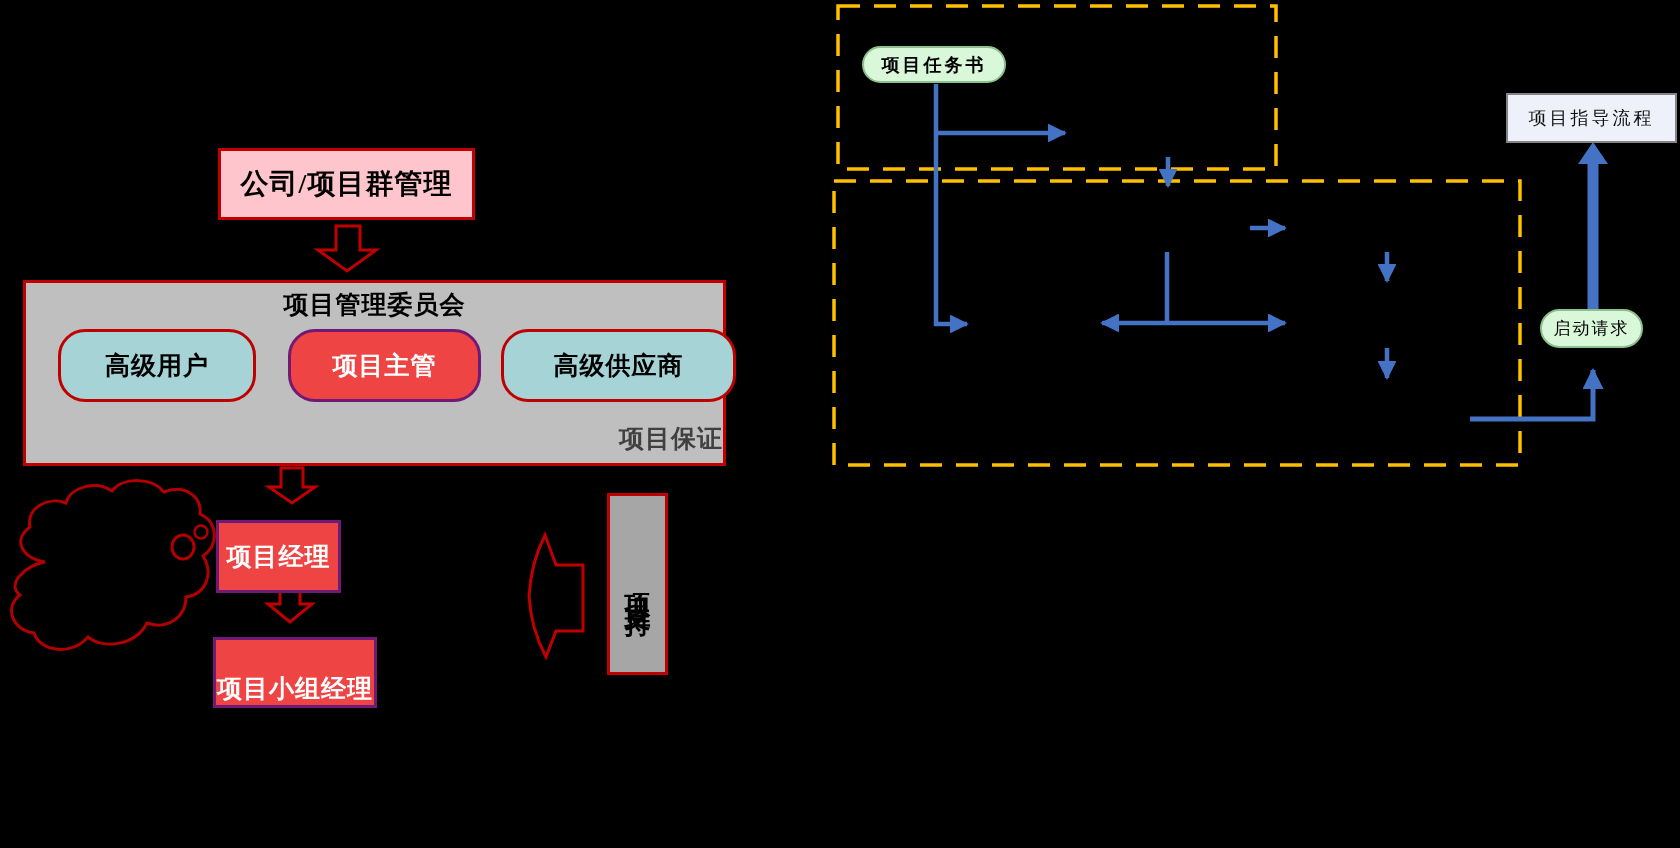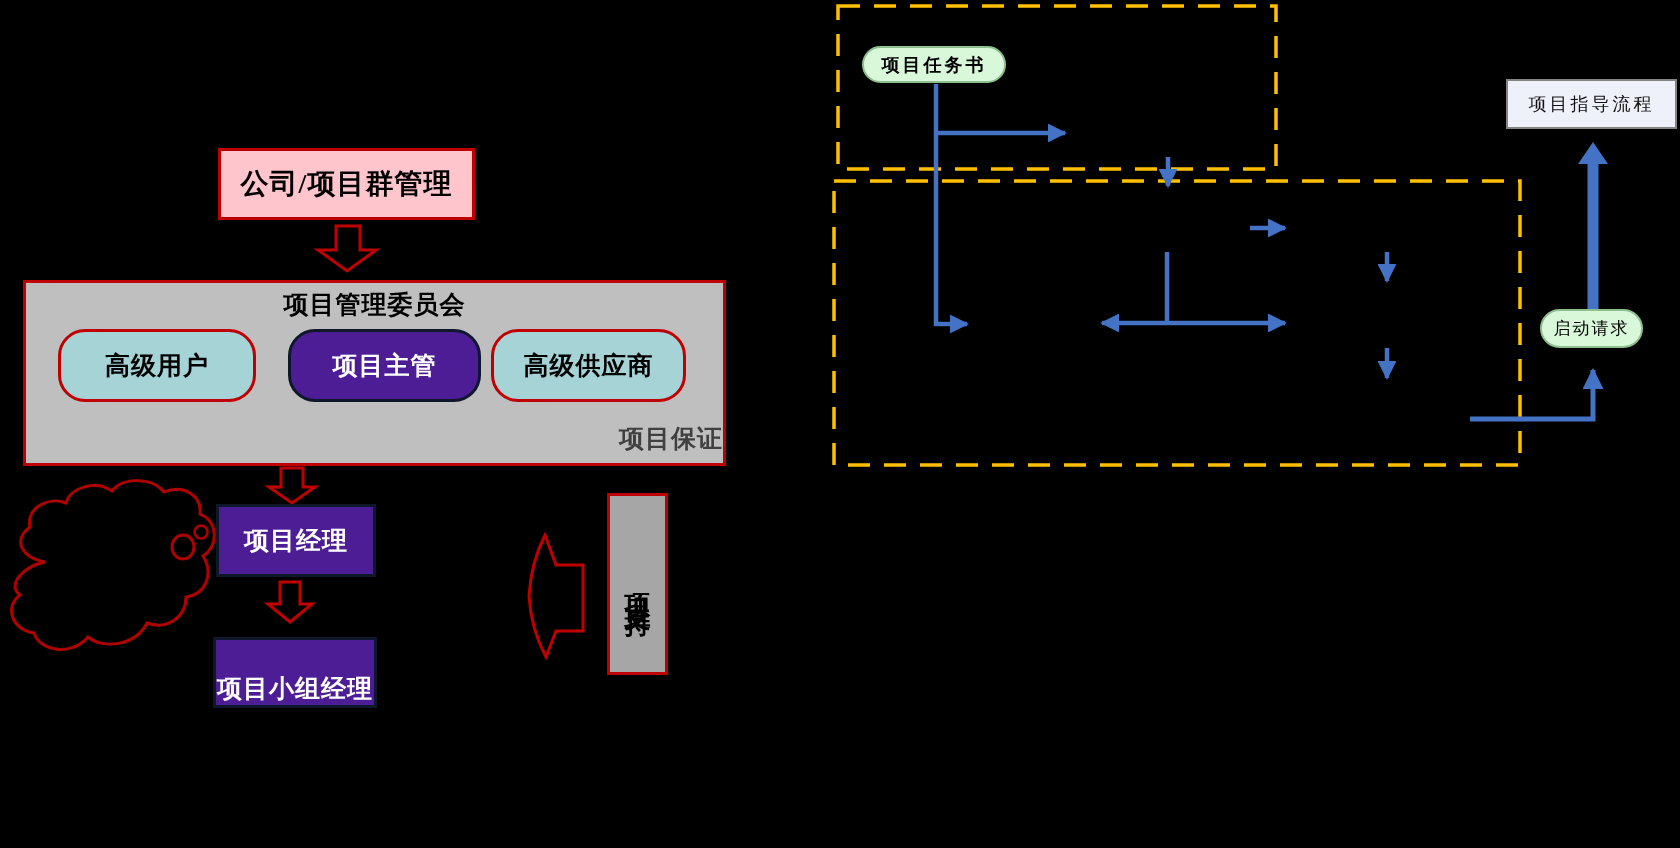--- a/index.html
+++ b/index.html
@@ -27,43 +27,43 @@
   .assurance{
     position:absolute;left:0;bottom:8px;width:100%;text-align:right;
     font-size:25px;font-weight:700;color:#404040;letter-spacing:1px;
   }
   .role{
     position:absolute;top:46px;height:73px;
     display:flex;align-items:center;justify-content:center;box-sizing:border-box;
     font-size:25px;font-weight:700;letter-spacing:1px;border-radius:27px;
   }
   .teal{background:#a5d3d6;border:3px solid #c00000;color:#000;}
-  .redbox{background:#4c1d95;border:3px solid #0f172a;color:#fff;}
+  .redbox{background:#ef4444;border:3px solid #701a75;color:#fff;}
   .senior-user{left:32px;width:198px;}
   .executive{left:262px;width:193px;}
-  .senior-supplier{left:465px;width:195px;}
-  .pm{left:216px;top:504px;width:160px;height:73px;font-size:25px;font-weight:700;letter-spacing:1px;}
+  .senior-supplier{left:475px;width:235px;}
+  .pm{left:216px;top:520px;width:125px;height:73px;font-size:25px;font-weight:700;letter-spacing:1px;}
   .team{left:213px;top:637px;width:164px;height:71px;font-size:25px;font-weight:700;letter-spacing:1px;align-items:flex-end;}
   .support{
     left:607px;top:493px;width:61px;height:182px;
     background:#a6a6a6;border:3px solid #c00000;
     color:#000;font-size:26px;font-weight:700;
     writing-mode:vertical-rl;text-orientation:upright;letter-spacing:6px;
   }
 
   
   .pill{
     border-radius:20px;color:#000;
     font-family:"Liberation Serif", serif;
     background:#d9f7d9;border:2px solid #8cc08c;
   }
   .mandate{left:862px;top:46px;width:144px;height:37px;font-size:18px;letter-spacing:3px;font-weight:bold;}
   .request{left:1540px;top:309px;width:103px;height:39px;font-size:17px;letter-spacing:2px;}
   .directing{
-    left:1506px;top:79px;width:171px;height:50px;
+    left:1506px;top:93px;width:171px;height:50px;
     background:#eef1f9;border:2px solid #848484;
     color:#111;font-family:"Liberation Serif", serif;font-size:18px;letter-spacing:3px;
   }
 </style>
 </head>
 <body>
 
 <div class="canvas">
 
   <svg class="layer" width="1680" height="848" viewBox="0 0 1680 848">

